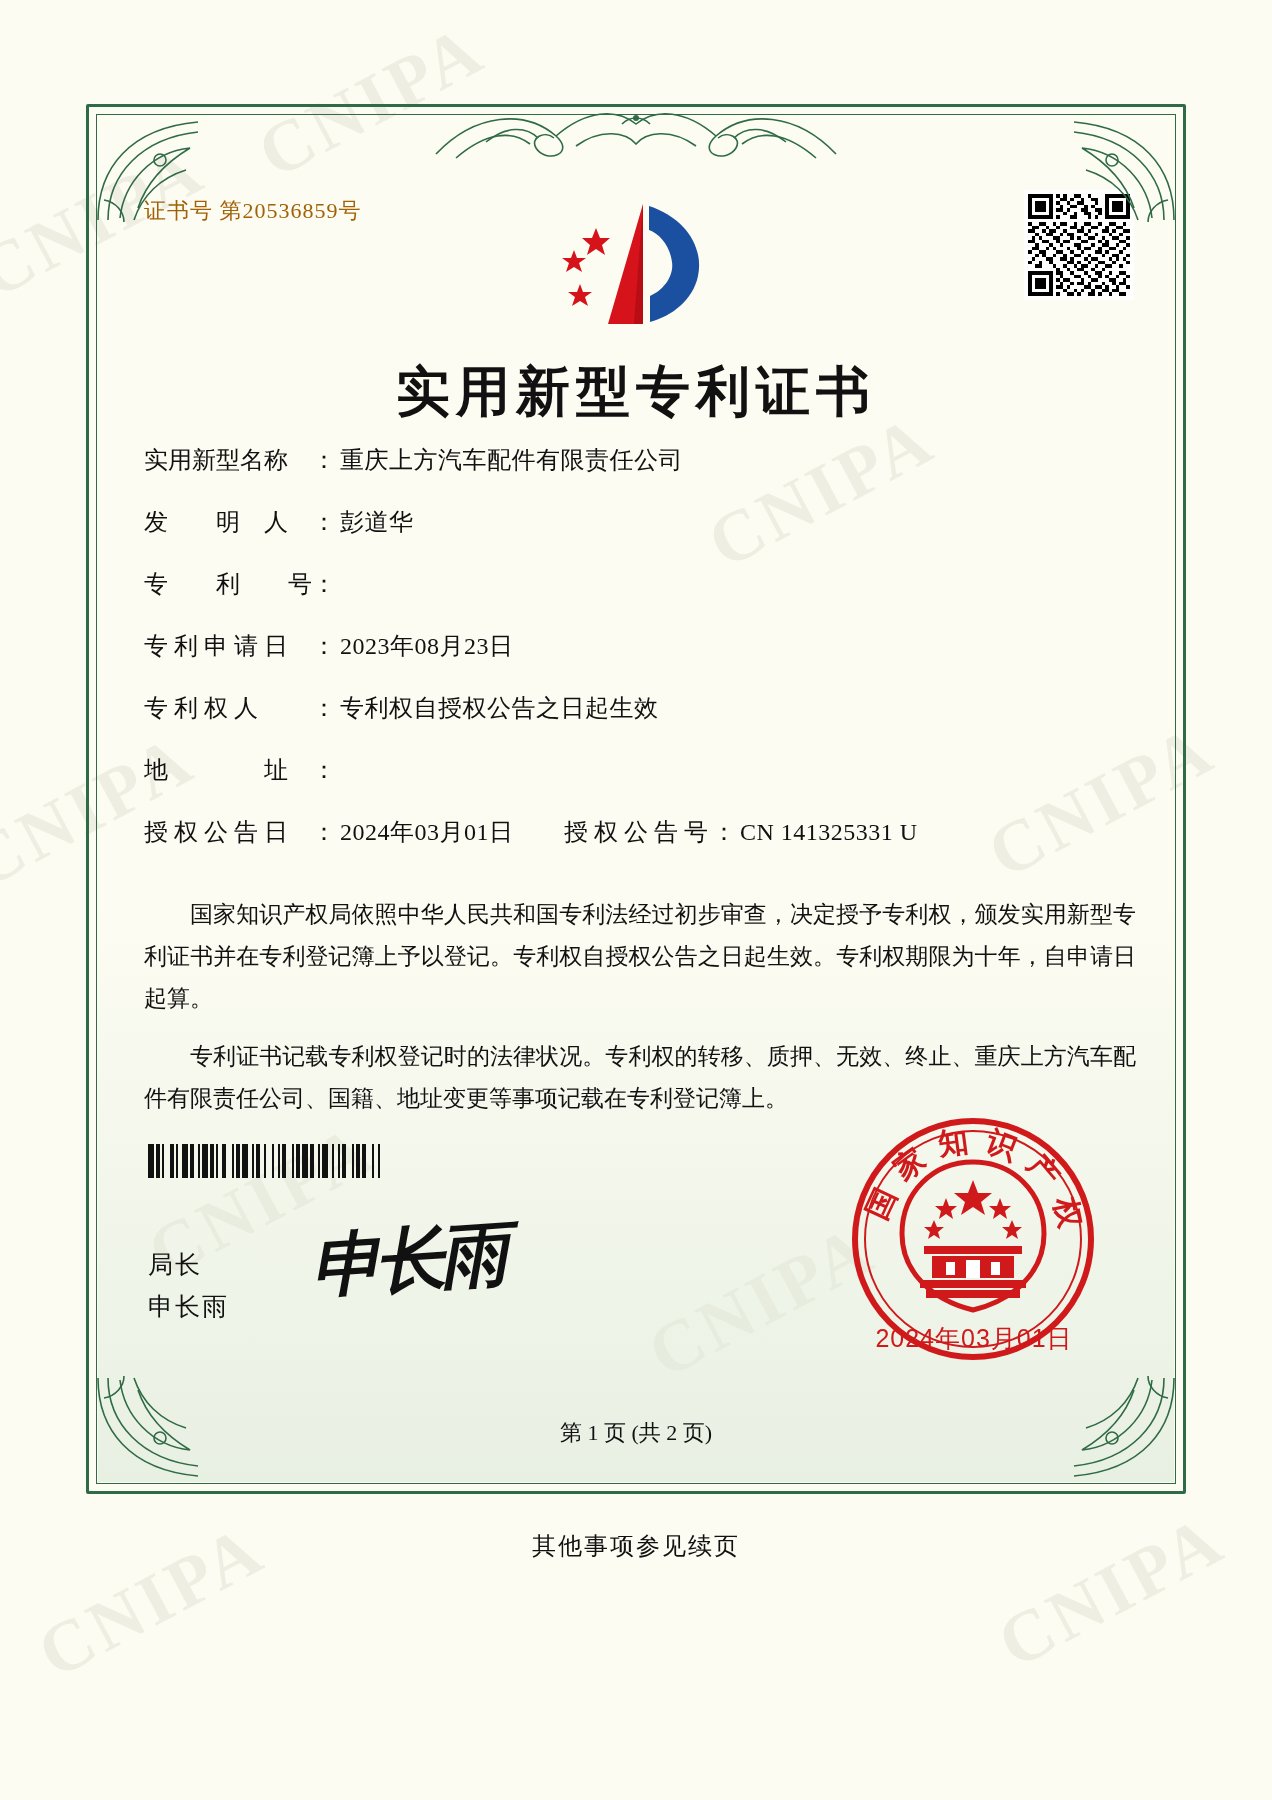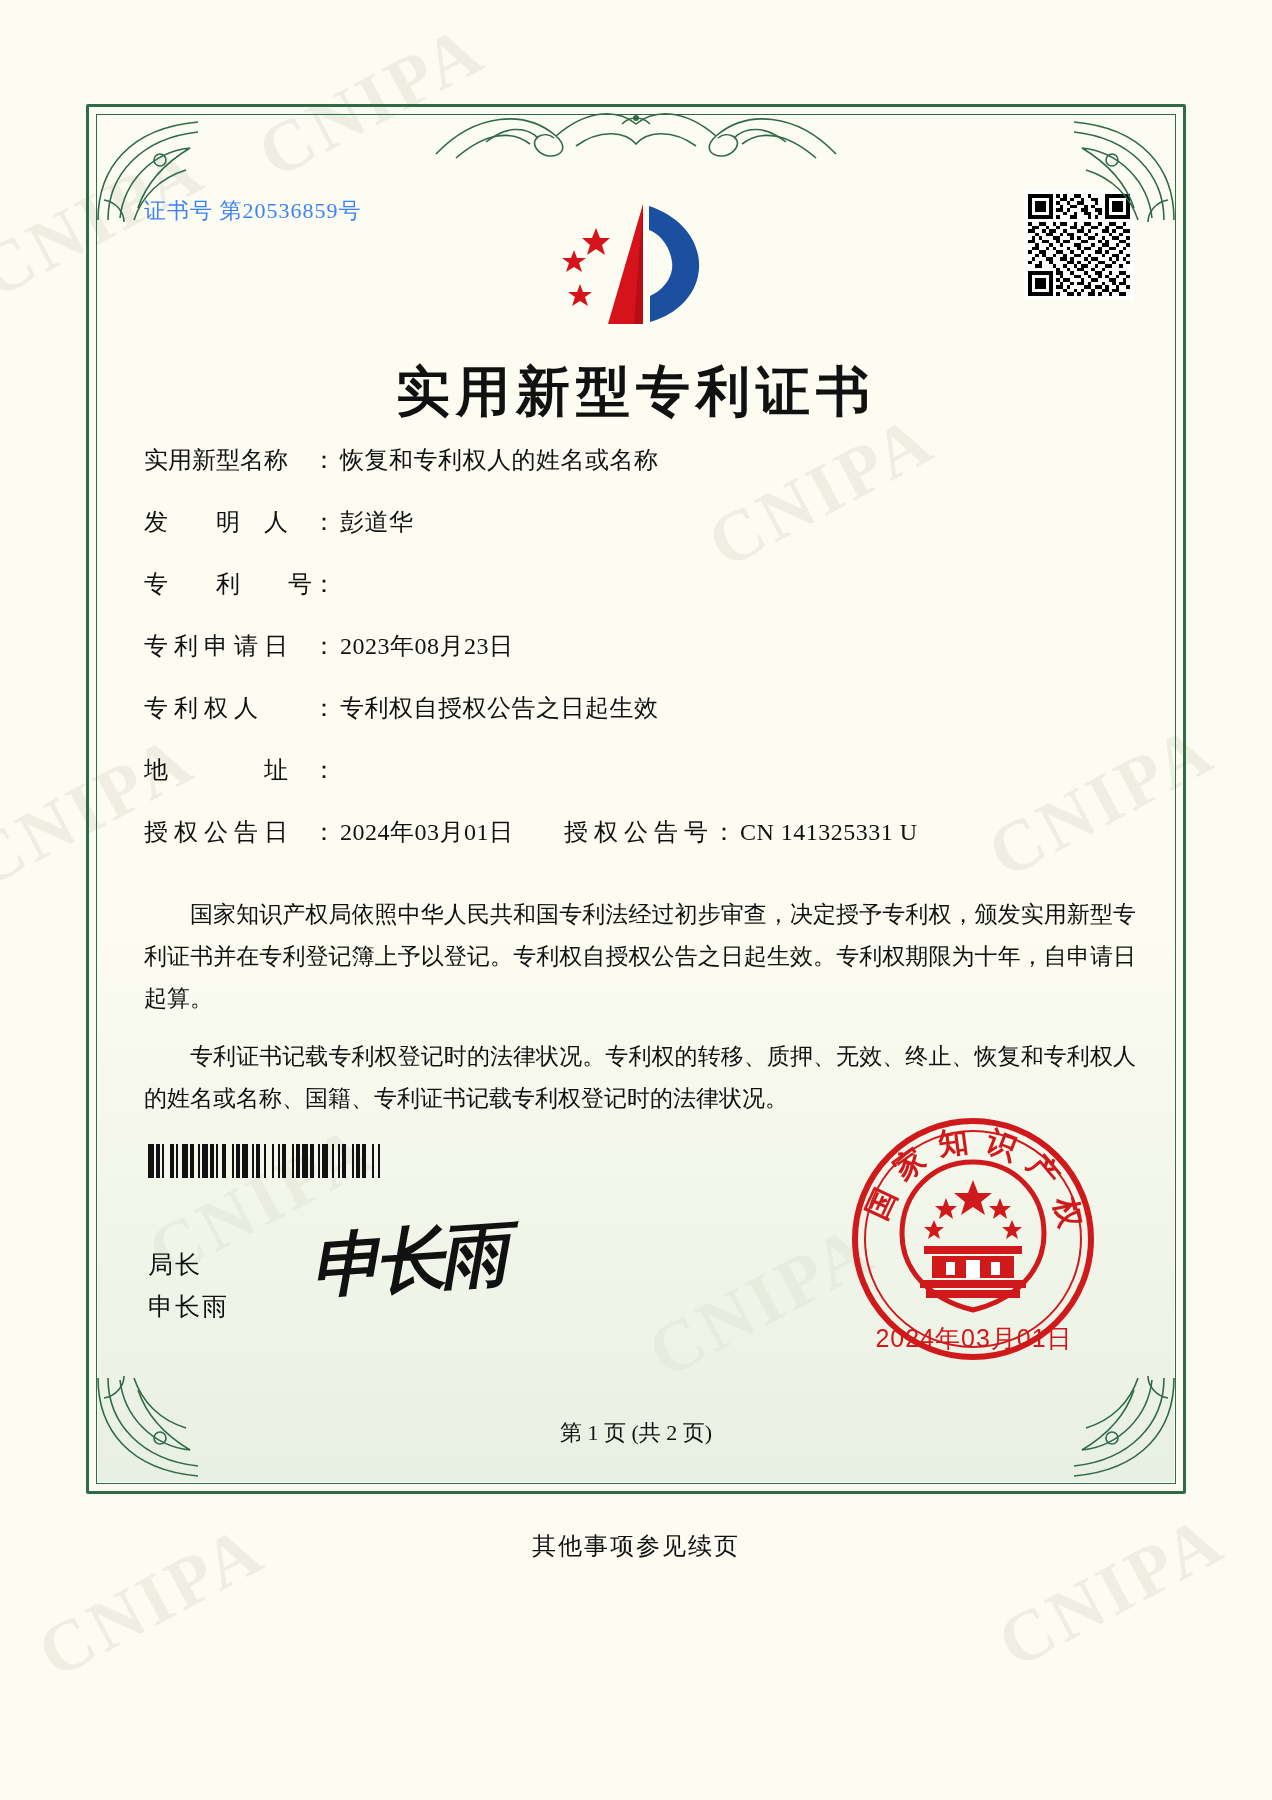--- a/index.html
+++ b/index.html
@@ -85,21 +85,21 @@
     height: 70px;
     z-index: 4;
   }
 
   
   .cert-no {
     position: absolute;
     left: 58px;
     top: 92px;
     font-size: 22px;
-    color: #3b82f6;
+    color: #a16207;
     letter-spacing: 1px;
   }
   .qr {
     position: absolute;
     right: 52px;
     top: 86px;
     width: 110px;
     height: 110px;
     background: #fff;
     padding: 4px;
@@ -567,21 +567,21 @@
     <path d="M52,124 L152,124 L152,128 L52,128 Z" fill="#1b4fa0" opacity="0.0"></path>
   </svg>
 
   <div class="title">实用新型专利证书</div>
 
   <div class="fields">
 
     <div class="field-row">
       <span class="f-label">实用新型名称</span>
       <span class="f-colon">：</span>
-      <span class="f-value">恢复和专利权人的姓名或名称</span>
+      <span class="f-value">重庆上方汽车配件有限责任公司</span>
     </div>
 
     <div class="field-row">
       <span class="f-label">发　　明　人</span>
       <span class="f-colon">：</span>
       <span class="f-value">彭道华</span>
     </div>
 
     <div class="field-row">
       <span class="f-label">专　　利　　号</span>
@@ -616,21 +616,21 @@
           <span class="f-label">授 权 公 告 号</span>
           <span class="f-colon">：</span>
           <span class="f-value">CN 141325331 U</span>
         </div>
       </div>
     </div>
   </div>
 
   <div class="paras">
     <div class="para">国家知识产权局依照中华人民共和国专利法经过初步审查，决定授予专利权，颁发实用新型专利证书并在专利登记簿上予以登记。专利权自授权公告之日起生效。专利权期限为十年，自申请日起算。</div>
-    <div class="para">专利证书记载专利权登记时的法律状况。专利权的转移、质押、无效、终止、恢复和专利权人的姓名或名称、国籍、专利证书记载专利权登记时的法律状况。</div>
+    <div class="para">专利证书记载专利权登记时的法律状况。专利权的转移、质押、无效、终止、重庆上方汽车配件有限责任公司、国籍、地址变更等事项记载在专利登记簿上。</div>
   </div>
 
   <div class="barcode" id="barcode">
       <i style="width: 6px; background: rgb(17, 17, 17);"></i>
       <i style="width: 2px; background: transparent;"></i>
       <i style="width: 4px; background: rgb(17, 17, 17);"></i>
       <i style="width: 2px; background: transparent;"></i>
       <i style="width: 2px; background: rgb(17, 17, 17);"></i>
       <i style="width: 6px; background: transparent;"></i>
       <i style="width: 4px; background: rgb(17, 17, 17);"></i>

